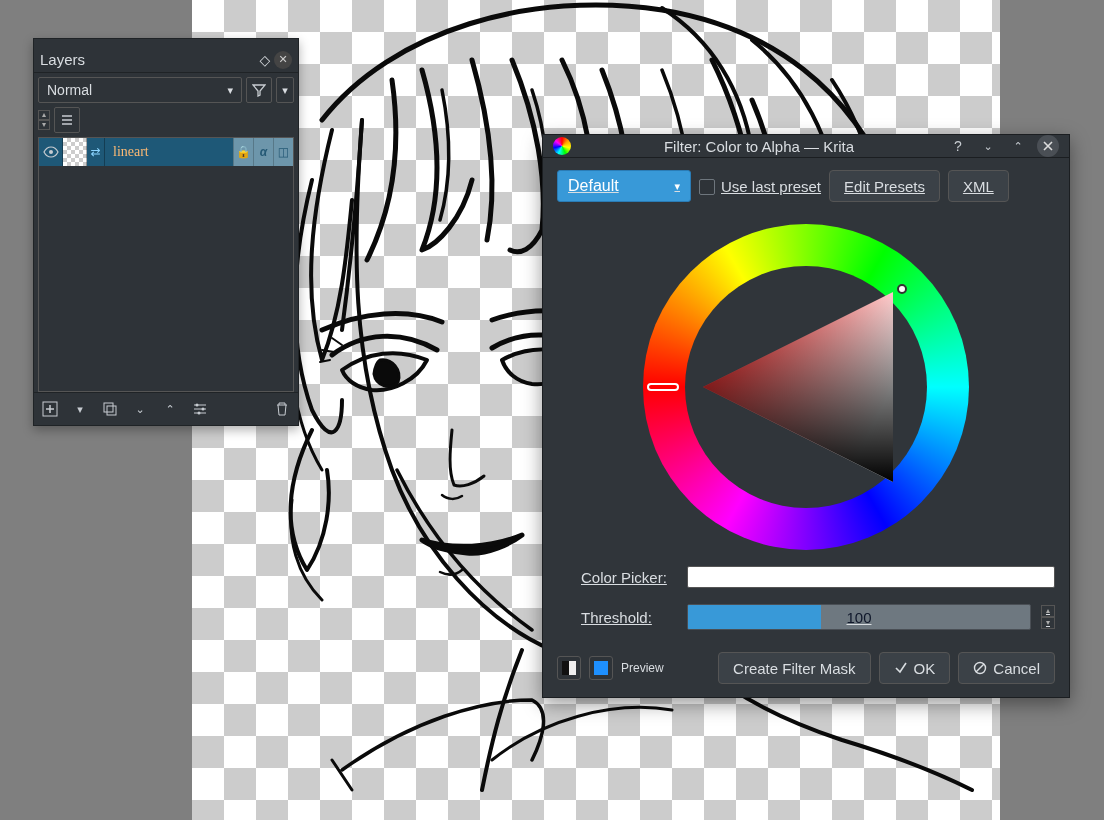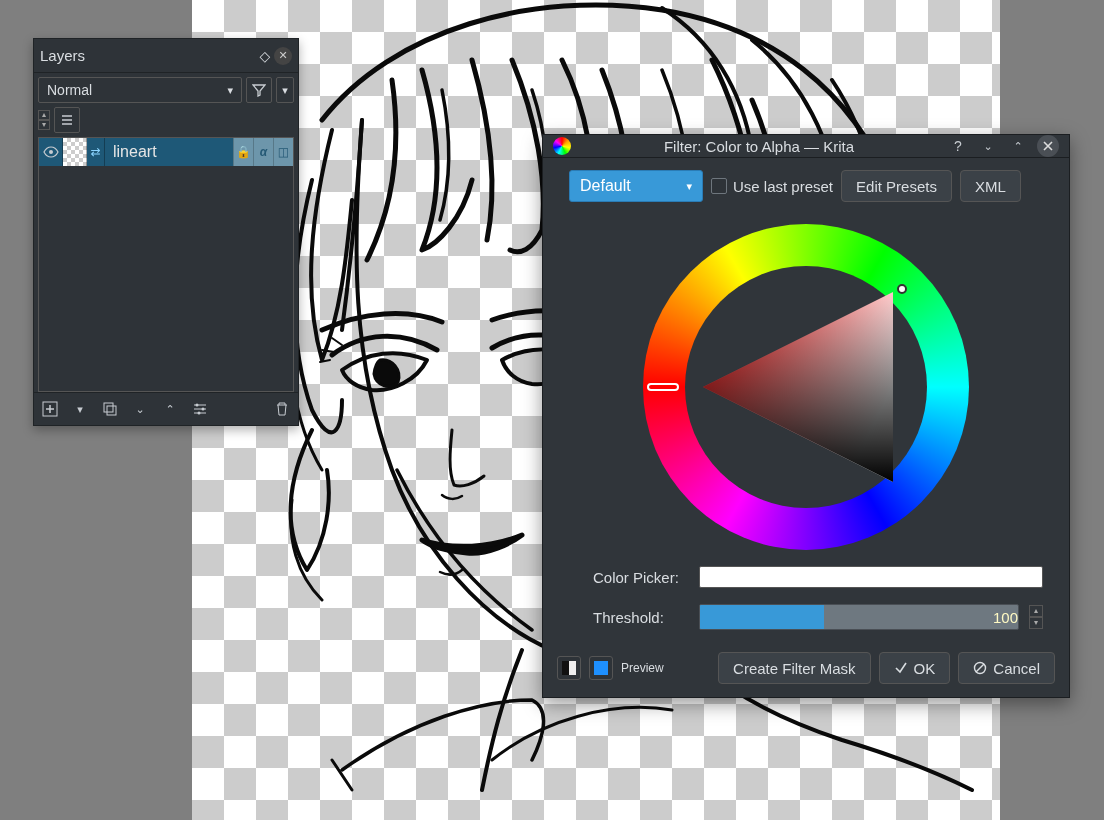--- a/index.html
+++ b/index.html
@@ -18,22 +18,23 @@
   .canvas svg { position: absolute; inset: 0; width: 100%; height: 100%; }
 
   
   .layers-panel {
     position: absolute; left: 33px; top: 38px; width: 266px; height: 388px;
     background: #2e3338; color: #d9dde1; font-size: 14px;
     border: 1px solid #1f2326; display: flex; flex-direction: column;
     box-shadow: 0 4px 10px rgba(0,0,0,0.3);
   }
   .layers-titlebar {
-    display: flex; align-items: center; padding: 4px 6px; height: 34px;
+    display: flex; align-items: center; padding: 4px 6px; height: 26px;
     border-bottom: 1px solid #1f2326;
+    margin-top: 8px;
   }
   .layers-titlebar .title { flex: 1; font-size: 15px; }
   .layers-titlebar .ic { width: 18px; height: 18px; margin-left: 4px; display:flex; align-items:center; justify-content:center; cursor:pointer; }
   .layers-titlebar .close { width:18px; height:18px; border-radius:50%; background:#444; display:flex; align-items:center; justify-content:center; font-size:11px; color:#ccc; cursor:pointer;}
   .layers-toolbar { display:flex; gap:4px; padding:4px 4px; align-items:center; }
   .blend-select {
     flex: 1; height: 26px; background:#2e3338; border:1px solid #555; color:#d9dde1;
     display:flex; align-items:center; padding:0 8px; justify-content:space-between; border-radius:2px;
   }
   .sq-btn {
@@ -48,21 +49,21 @@
   .spinner { width:12px; display:flex; flex-direction:column; gap:0; }
   .spinner div { font-size:8px; line-height:8px; text-align:center; color:#aaa; cursor:pointer; border:1px solid #555; }
   .layer-list { flex:1; margin:0 4px; border:1px solid #555; background:#2e3338; overflow:hidden; }
   .layer-row {
     display:flex; align-items:center; height:28px; background:#1e5877;
   }
   .layer-row .cell { height:28px; display:flex; align-items:center; justify-content:center; border-right:1px solid rgba(0,0,0,0.3); }
   .eye { width:24px; cursor:pointer; }
   .thumb { width:24px; background:#fff; background-image:linear-gradient(45deg,#ccc 25%,transparent 25%,transparent 75%,#ccc 75%),linear-gradient(45deg,#ccc 25%,transparent 25%,transparent 75%,#ccc 75%); background-size:8px 8px; background-position:0 0,4px 4px;}
   .link { width:18px; color:#8bd4ff; cursor:pointer; font-size:12px;}
-  .layer-name { flex:1; padding:0 8px; font-size:16px; color:#e5e5e5; }
+  .layer-name { flex:1; padding:0 8px; font-size:14px; color:#fdba74;font-family:Liberation Serif, serif; }
   .layer-icons { display:flex; }
   .layer-icons .li { width:20px; height:28px; display:flex; align-items:center; justify-content:center; color:#265a76; background:#6d96ab; border-left:1px solid rgba(0,0,0,0.2); font-size:12px; cursor:pointer;}
   .layers-footer { display:flex; align-items:center; padding:6px 6px; gap:10px; border-top:1px solid #1f2326; }
   .layers-footer .fbtn { width:20px; height:20px; display:flex; align-items:center; justify-content:center; cursor:pointer; color:#c7ccd1; }
   .layers-footer .spacer { flex:1; }
 
   
   .filter-dialog {
     position: absolute; left: 542px; top: 134px; width: 528px; height: 564px;
     background:#30353a; border:1px solid #1b1e21; color:#d9dde1;
@@ -71,27 +72,27 @@
   }
   .dlg-titlebar {
     height:38px; display:flex; align-items:center; padding:0 10px; gap:8px;
     border-bottom:1px solid #1b1e21;
   }
   .app-icon { width:18px; height:18px; border-radius:50%; background:conic-gradient(red,orange,yellow,lime,cyan,blue,magenta,red);}
   .dlg-title { flex:1; text-align:center; font-size:15px; }
   .dlg-titlebar .tb-btn { width:22px; height:22px; display:flex; align-items:center; justify-content:center; cursor:pointer; color:#c7ccd1; font-size:14px; }
   .dlg-titlebar .tb-close { width:22px; height:22px; border-radius:50%; background:#4a4f55; display:flex; align-items:center; justify-content:center; cursor:pointer; }
 
-  .dlg-body { padding:12px 26px; display:flex; flex-direction:column; gap:16px; flex:1; }
+  .dlg-body { padding:12px 14px; display:flex; flex-direction:column; gap:16px; flex:1;text-decoration:underline; }
   .preset-row { display:flex; gap:8px; align-items:center; }
   .preset-select {
     width:134px; height:32px; background:#3899d8; border:1px solid #2a7cb6; color:#fff;
     display:flex; align-items:center; justify-content:space-between; padding:0 10px; border-radius:3px; cursor:pointer;
   }
-  .chk-label { display:flex; align-items:center; gap:6px; font-size:15px; cursor:pointer; }
+  .chk-label { display:flex; align-items:flex-end; gap:6px; font-size:15px; cursor:pointer; }
   .chk { width:16px; height:16px; border:1px solid #6e767d; border-radius:2px; background:#2e3338; }
   .btn {
     height:32px; padding:0 14px; border:1px solid #555; background:#3b4147; color:#d9dde1;
     border-radius:4px; display:flex; align-items:center; justify-content:center; gap:6px; cursor:pointer; font-size:15px;
   }
 
   .wheel-wrap { display:flex; justify-content:center; padding:6px 0 0 0; }
   .wheel { position:relative; width:326px; height:326px; }
   .wheel .ring {
     position:absolute; inset:0; border-radius:50%;
@@ -110,21 +111,21 @@
   .field-row { display:flex; align-items:center; gap:10px; font-size:15px;margin-left:24px; }
   .field-row .lbl { width:96px; }
   .color-swatch {
     flex:1; height:22px; background:#fff; border:1px solid #555; border-radius:2px;
   }
   .threshold-bar {
     flex:1; height:26px; background:#6e7880; border:1px solid #4a4f55; border-radius:2px;
     display:flex; align-items:center; position:relative; overflow:hidden; cursor:pointer;
   }
   .threshold-fill { position:absolute; left:0; top:0; height:100%; width:39%; background:#3899d8; }
-  .threshold-val { position:relative; width:100%; text-align:right; color:#fef9c3; }
+  .threshold-val { position:relative; width:100%; text-align:center; color:#0f172a; }
   .th-spin { width:14px; display:flex; flex-direction:column; }
   .th-spin div { font-size:8px; line-height:10px; text-align:center; cursor:pointer; color:#aaa; border:1px solid #555; }
 
   .dlg-footer { display:flex; align-items:center; gap:8px; padding:10px 14px 14px 14px; }
   .mini-toggle {
     width:24px; height:24px; border:1px solid #555; display:flex; align-items:center; justify-content:center; border-radius:3px; background:#2e3338; cursor:pointer;
   }
   .mini-toggle.blue .inner { width:14px; height:14px; background:#1e90ff; }
   .mini-toggle .inner-bw { width:14px; height:14px; background:linear-gradient(90deg,#111 50%,#eee 50%); }
   .dlg-footer .spacer { flex:1; }

